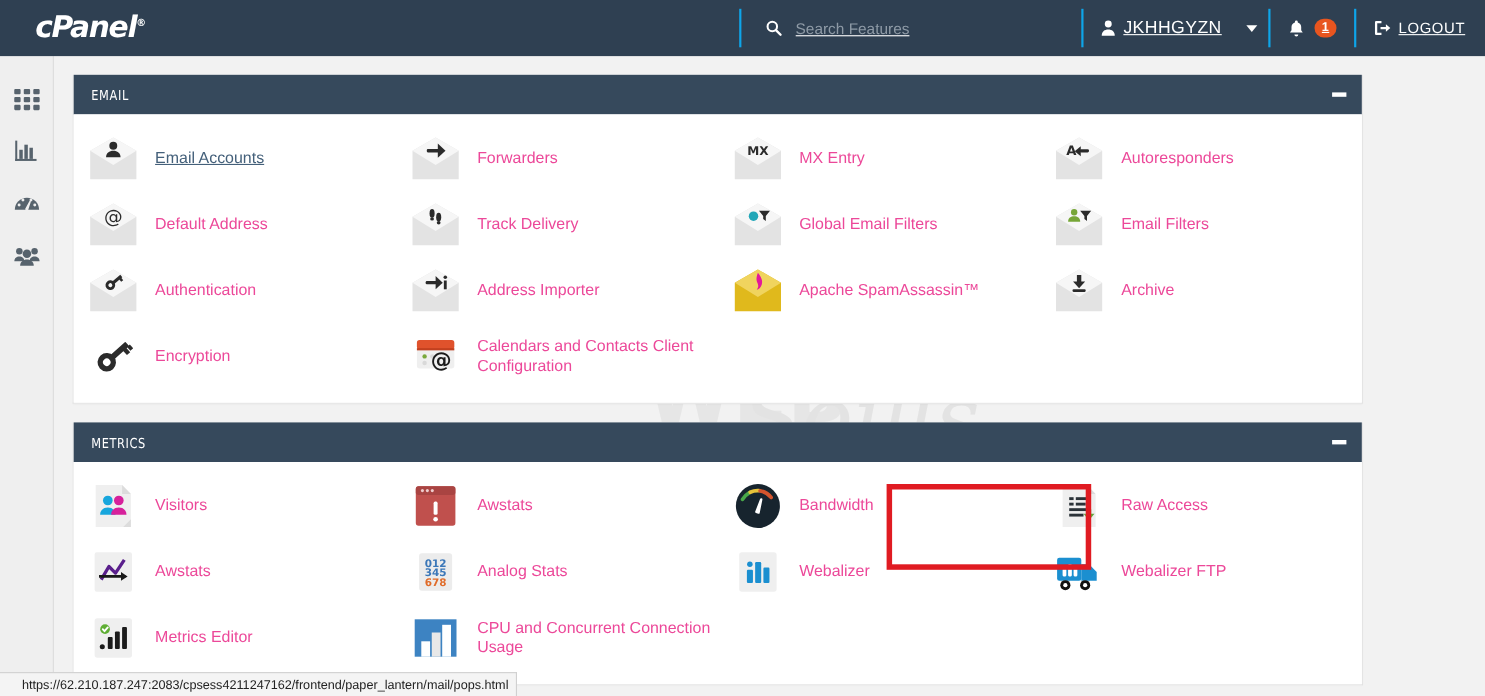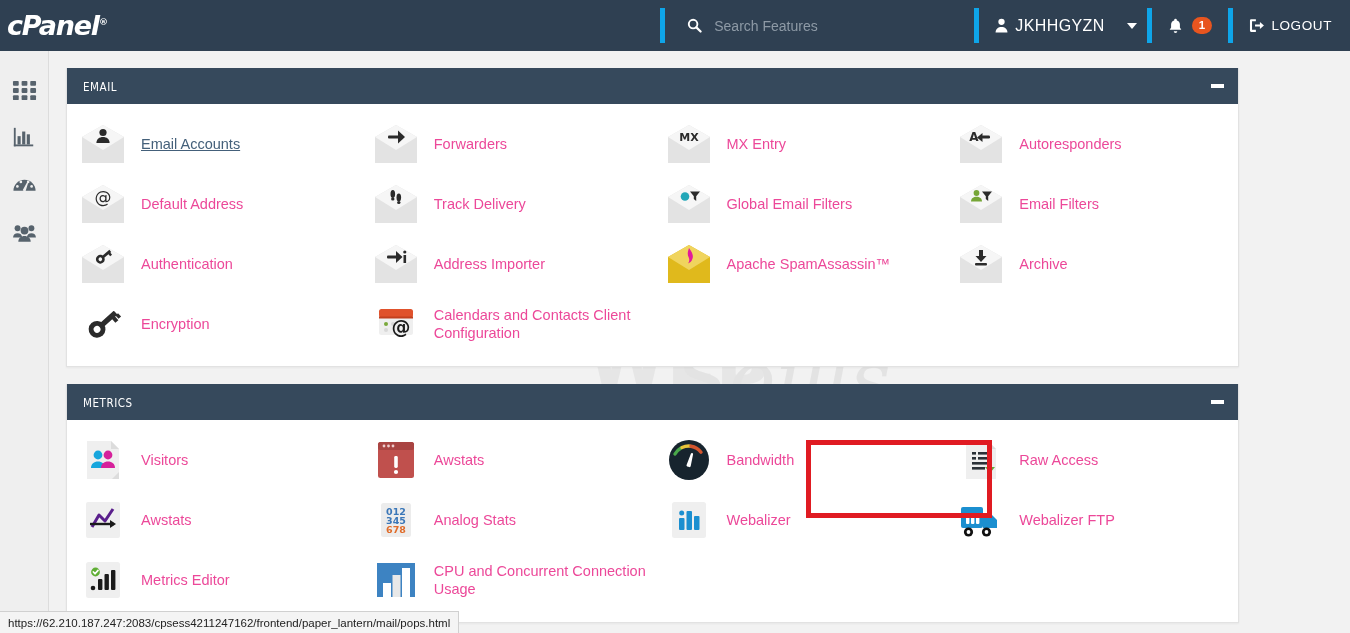--- a/index.html
+++ b/index.html
@@ -9,34 +9,35 @@
     background:#f2f2f2;
   }
   body { position:relative; }
 
   
   #header {
     position:absolute; left:0; top:0; width:1350px; height:51px;
     background:#2f4052; display:flex; align-items:center;
     z-index:40;
   }
-  #logo-wrap { width:200px; padding-left:7px; display:flex; align-items:center; }
+  #logo-wrap { width:200px; padding-left:32px; display:flex; align-items:center; }
   .cp-logo {
     color:#fff; font-size:27px; font-weight:bold; font-style:italic;
     letter-spacing:-1.2px; font-family:"DejaVu Sans", sans-serif;
     position:relative; line-height:1;
   }
   .cp-logo sup { font-size:9px; font-style:normal; vertical-align:super; }
 
   #header-spacer { flex:1 1 auto; }
 
   .hdr-cell {
     height:35px; display:flex; align-items:center; padding:0 16px;
-    border-left:5px solid #0ea5e9; color:#fff; font-size:13px;
+    border-left:2px solid #0ea5e9; color:#fff; font-size:13px;
     letter-spacing:.3px;
+    text-decoration:underline;
   }
   .hdr-cell.search { padding-left:22px; padding-right:60px; }
   #search-input {
     background:transparent; border:0; outline:none; color:#cfd6dd;
     font-size:14px; font-family:"Liberation Sans", sans-serif;
     width:200px; margin-left:12px;
   }
   #search-input::placeholder { color:#8e9aa6; }
   .hdr-cell.user { padding-right:10px; }
   .uname { margin-left:7px; font-size:16px; letter-spacing:.4px;text-align:right; }
@@ -114,21 +115,21 @@
   #raw-access-highlight {
     position:absolute; left:757px; top:389px;
     width:186px; height:78px; border:5px solid #e01b22;
     background:transparent; z-index:20; pointer-events:none;
   }
 
   
   #status-bar {
     position:absolute; left:0; bottom:0; height:22px;
     background:#f4f4f4; border:1px solid #d0d0d0; border-left:0; border-bottom:0;
-    display:flex; align-items:center; padding:0 8px;
+    display:flex; align-items:center; padding:0 20px;
     font-size:11.5px; color:#222; z-index:60;
     font-family:"Liberation Sans", sans-serif;
     max-width:470px; white-space:nowrap;
   }
 </style>
 </head>
 <body>
 
 <div id="header">
   <div id="logo-wrap">

